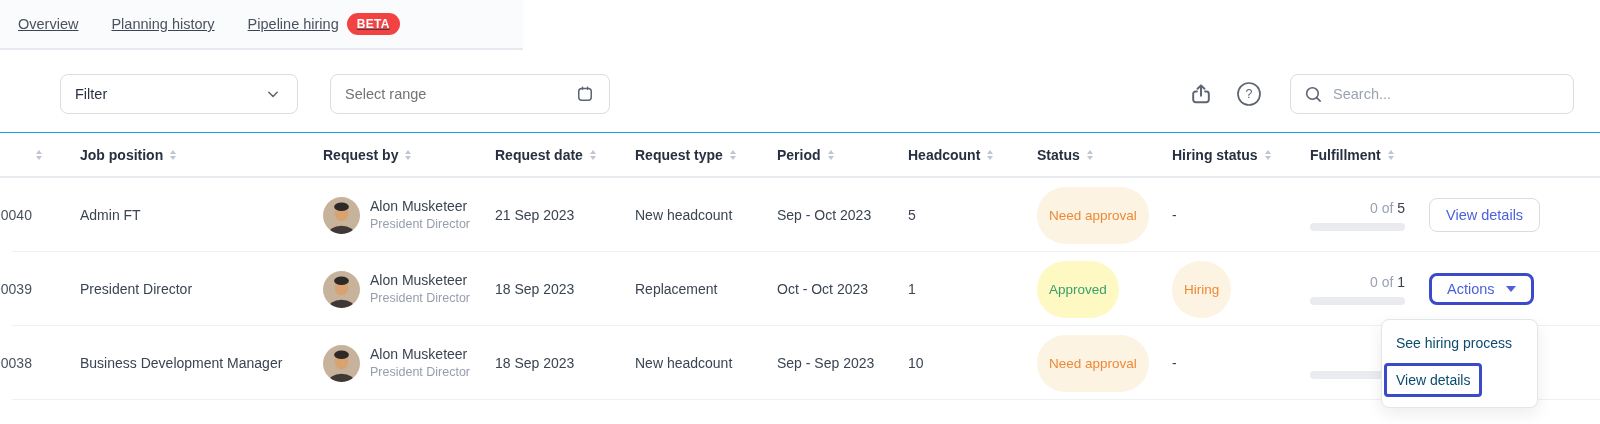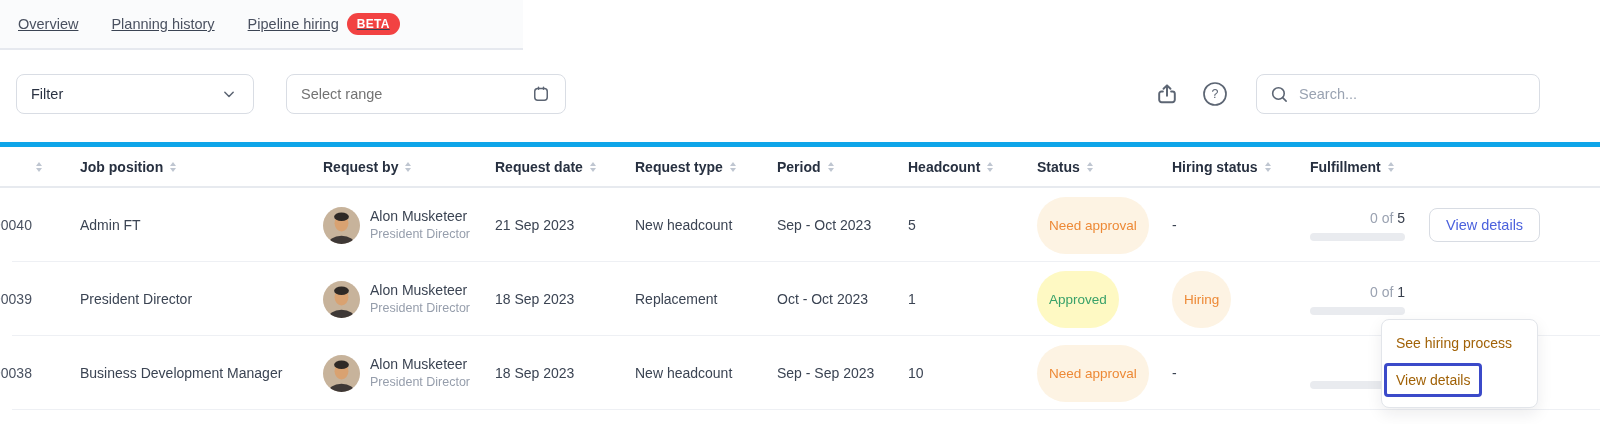--- a/index.html
+++ b/index.html
@@ -31,21 +31,21 @@
     height:3px; background:#2F4BDE; border-radius:2px;
   }
   .beta {
     background:#F24242; color:#fff; font-size:12px; font-weight:700;
     padding:4px 10px; border-radius:999px; letter-spacing:.3px;
   }
 
   
   .toolbar {
     display:flex; align-items:center;
-    margin-top:24px; padding:0 60px 0 16px; height:40px;
+    margin-top:24px; padding:0 26px 0 16px; height:40px;margin-left:44px;
   }
   .select-box {
     height:40px; border:1px solid #D9DDE4; border-radius:8px;
     display:flex; align-items:center; justify-content:space-between;
     padding:0 14px; background:#fff; cursor:pointer;
   }
   .filter-box { width:238px; }
   .filter-box .label { font-size:14.5px; color:#2A3242; }
   .range-box { width:280px; margin-left:32px; }
   .placeholder { font-size:14.5px; color:#737373; }
@@ -63,22 +63,22 @@
   }
   .searchbox input::placeholder { color:#9AA3B2; }
 
   
   .grid {
     display:grid;
     grid-template-columns:80px 243px 172px 140px 142px 131px 129px 135px 138px 103px 187px;
     align-items:center;
   }
   .thead {
-    margin-top:28px; height:46px;
-    border-top:5px solid #0ea5e9; border-bottom:2px solid #E7EAEF;
+    margin-top:18px; height:46px;
+    border-top:1px solid #0ea5e9; border-bottom:2px solid #E7EAEF;
     background:#fff;
   }
   .hcell { display:flex; align-items:center; gap:7px; font-size:14px; font-weight:700; color:#273040; }
   .hcell-id { padding-left:36px; }
   .sort { display:inline-flex; flex-direction:column; gap:2px; }
   .sort i { display:block; width:0; height:0; border-left:3.5px solid transparent; border-right:3.5px solid transparent; }
   .sort .up   { border-bottom:4px solid #BFC6D1; }
   .sort .down { border-top:4px solid #BFC6D1; }
 
   .row { height:74px; position:relative; font-size:14px; }
@@ -115,21 +115,21 @@
   }
   .caret-down-solid { width:0; height:0; border-left:5px solid transparent; border-right:5px solid transparent; border-top:6px solid #4B61DD; }
 
   
   .menu {
     position:absolute; left:1381px; top:319px; width:157px; z-index:20;
     background:#fff; border:1px solid #E2E5EA; border-radius:8px;
     box-shadow:0 6px 16px rgba(23,28,38,.08);
     padding:11px 0 10px;
   }
-  .menu-item { font-size:14px; color:#a16207; padding:4px 14px 11px; cursor:pointer; white-space:nowrap; }
+  .menu-item { font-size:14px; color:#0c4a6e; padding:4px 14px 11px; cursor:pointer; white-space:nowrap; }
   .menu-item-focused {
     border:3px solid #3B4AC9; border-radius:4px;
     padding:6px 9px; margin:1px 12px 0 2px; width:fit-content;
   }
 
   svg.stroke-icon { stroke:#5C6573; fill:none; stroke-width:1.8; stroke-linecap:round; stroke-linejoin:round; }
 </style>
 </head>
 <body>
 
@@ -310,20 +310,26 @@
   <div>Oct - Oct 2023</div>
   <div>1</div>
   <div><span class="badge badge-success">Approved</span></div>
   <div><span class="badge badge-warning">Hiring</span></div>
   <div class="cell-fulfill">
     <span class="fulfill-text"><span>0</span> <span>of</span> <span class="total">1</span></span>
     <div class="bar">
         <div class="fill" style="width:0%"></div>
       </div>
   </div>
+  <div class="cell-action">
+    <button class="btn-actions">
+      <span>Actions</span>
+      <span class="caret-down-solid"></span>
+    </button>
+  </div>
 </div>
 
 <div class="grid row">
   <div class="cell-id"><span>90038</span></div>
   <div>Business Development Manager</div>
   <div class="requester">
     <div class="avatar">
       <svg viewBox="0 0 40 40" width="37" height="37">
           <rect width="40" height="40" fill="#C7B39B"></rect>
           <path d="M5 41 a15 10 0 0 1 30 0 Z" fill="#3E3836"></path>

